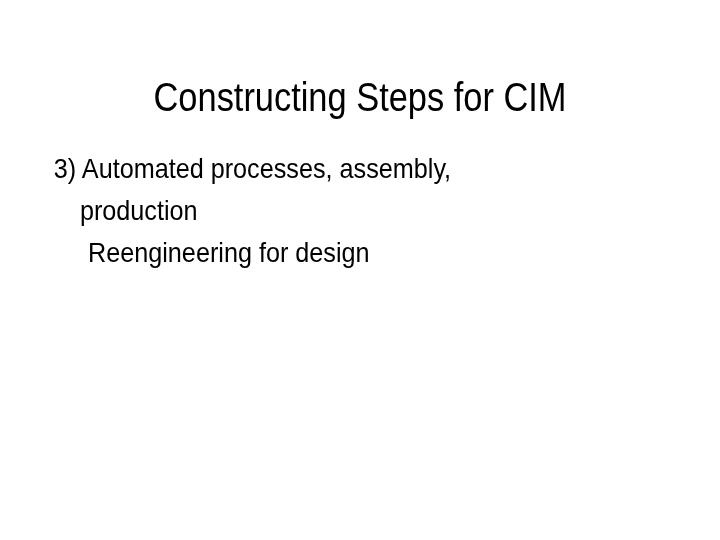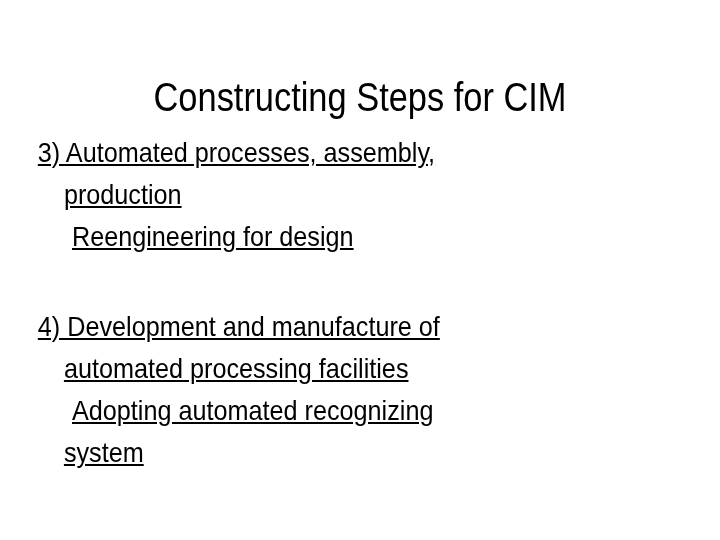--- a/index.html
+++ b/index.html
@@ -42,23 +42,22 @@
 
   
   .body-block {
     position: absolute;
     left: 36px;
     top: 132px;
     width: 660px;
   }
 
   .para {
-    margin: 0;
+    margin: 16px;
     padding: 0;
-    text-decoration: underline;
   }
   .para + .para {
     margin-top: 48px;
   }
 
   .line {
     font-size: 28px;
     line-height: 42px;
     font-weight: 400;
     white-space: pre;
@@ -80,21 +79,15 @@
   <h1 class="slide-title">Constructing Steps for CIM</h1>
 
   <div class="body-block">
 
     <div class="para">
       <div class="line lvl0">3) Automated processes, assembly,</div>
       <div class="line lvl1">production</div>
       <div class="line lvl2">Reengineering for design</div>
     </div>
 
-    <div class="para">
-      <div class="line lvl0">4) Development and manufacture of</div>
-      <div class="line lvl1">automated processing facilities</div>
-      <div class="line lvl2">Adopting automated recognizing</div>
-      <div class="line lvl1">system</div>
-    </div>
 
   </div>
 </div>
 
 </body></html>

